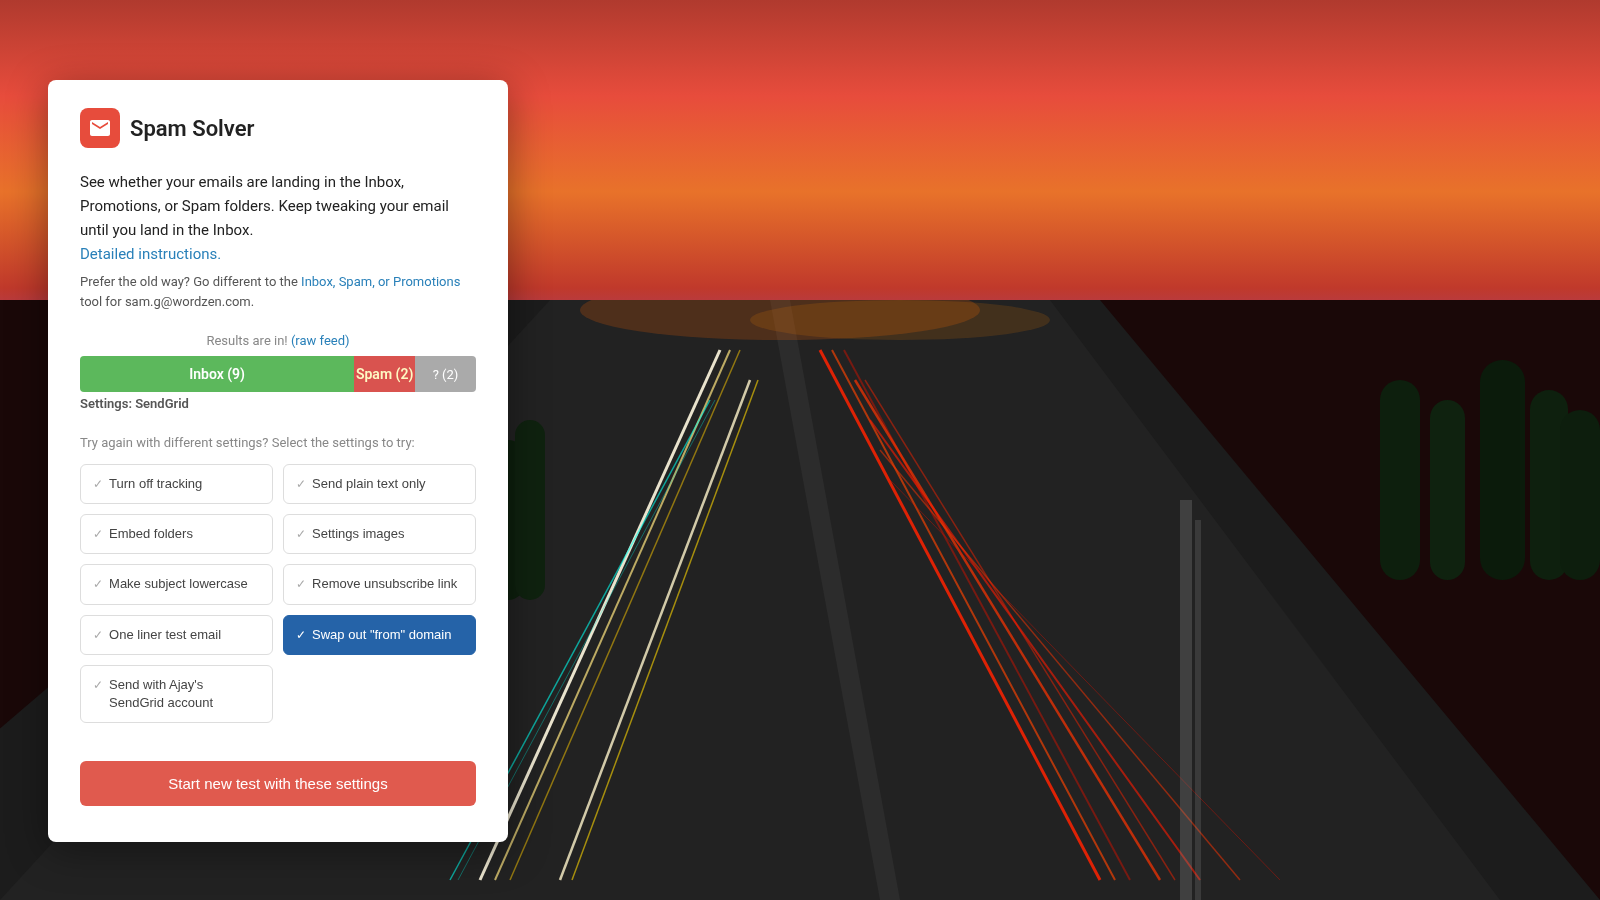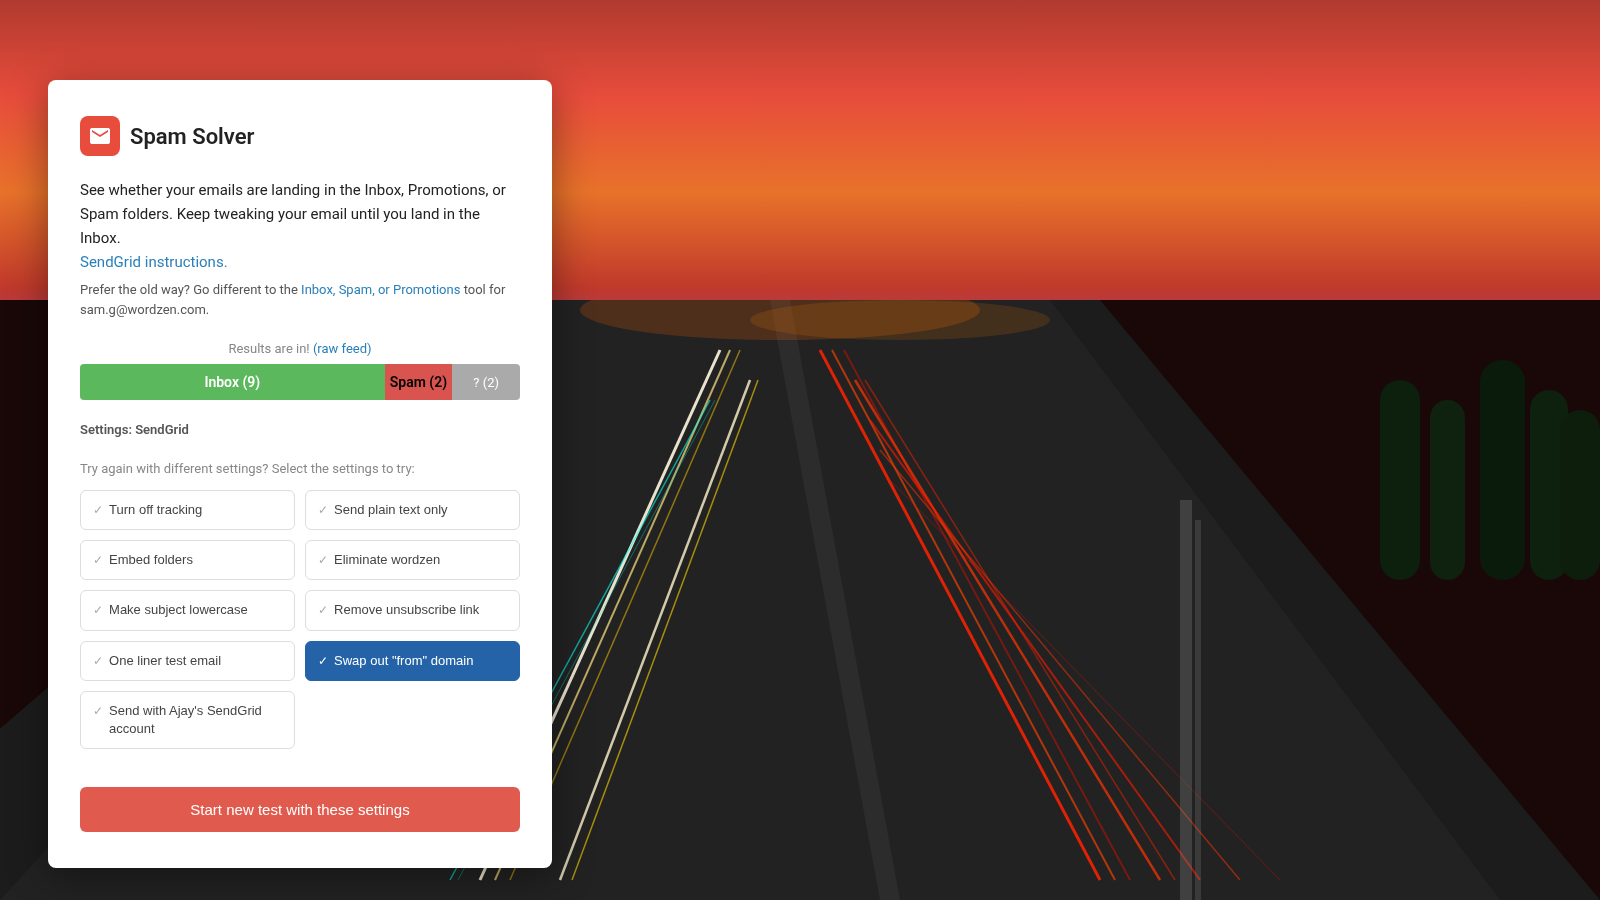--- a/index.html
+++ b/index.html
@@ -57,25 +57,25 @@
       width: 1600px;
       height: 600px;
       z-index: 2;
     }
 
     
     .panel {
       position: absolute;
       top: 80px;
       left: 48px;
-      width: 504px;
+      width: 460px;
       background: #ffffff;
       border-radius: 8px;
       box-shadow: 0 8px 40px rgba(0,0,0,0.4);
-      padding: 36px 32px 36px;
+      padding: 28px 32px 36px;
       z-index: 10;
       max-height: 840px;
       overflow-y: auto;
     }
 
     
     .app-header {
       display: flex;
       align-items: center;
       gap: 10px;
@@ -137,40 +137,40 @@
       color: #2980b9;
       text-decoration: none;
     }
 
     
     .bar-container {
       display: flex;
       height: 36px;
       border-radius: 4px;
       overflow: hidden;
-      margin-bottom: 22px;
+      margin-bottom: 4px;
     }
 
     .bar-inbox {
       background: #5cb85c;
       display: flex;
       align-items: center;
       justify-content: center;
       color: white;
       font-size: 14px;
       font-weight: 600;
       flex: 9;
     }
 
     .bar-spam {
       background: #d9534f;
       display: flex;
       align-items: center;
       justify-content: center;
-      color: #000000;
+      color: #fef9c3;
       font-size: 14px;
       font-weight: 600;
       flex: 2;
     }
 
     .bar-unknown {
       background: #aaa;
       display: flex;
       align-items: center;
       justify-content: center;
@@ -313,21 +313,21 @@
       <svg viewBox="0 0 24 24">
         <path d="M20 4H4c-1.1 0-2 .9-2 2v12c0 1.1.9 2 2 2h16c1.1 0 2-.9 2-2V6c0-1.1-.9-2-2-2zm0 4l-8 5-8-5V6l8 5 8-5v2z"></path>
       </svg>
     </div>
     <span class="app-title">Spam Solver</span>
   </div>
 
   
   <p class="description">
     See whether your emails are landing in the Inbox, Promotions, or Spam folders. Keep tweaking your email until you land in the Inbox.<br>
-    <a href="#" class="link">SendGrid instructions.</a>
+    <a href="#" class="link">Detailed instructions.</a>
   </p>
 
   <p class="old-way">
     <span>Prefer the old way? Go different to the</span>
     <a href="#" class="link">Inbox, Spam, or Promotions</a>
     <span>tool for sam.g@wordzen.com.</span>
   </p>
 
   
   <div class="results-label">
@@ -361,21 +361,21 @@
       <span class="check-icon">✓</span>
       <span>Send plain text only</span>
     </button>
 
     <button class="setting-btn">
       <span class="check-icon">✓</span>
       <span>Embed folders</span>
     </button>
     <button class="setting-btn">
       <span class="check-icon">✓</span>
-      <span>Eliminate wordzen</span>
+      <span>Settings images</span>
     </button>
 
     <button class="setting-btn">
       <span class="check-icon">✓</span>
       <span>Make subject lowercase</span>
     </button>
     <button class="setting-btn">
       <span class="check-icon">✓</span>
       <span>Remove unsubscribe link</span>
     </button>

